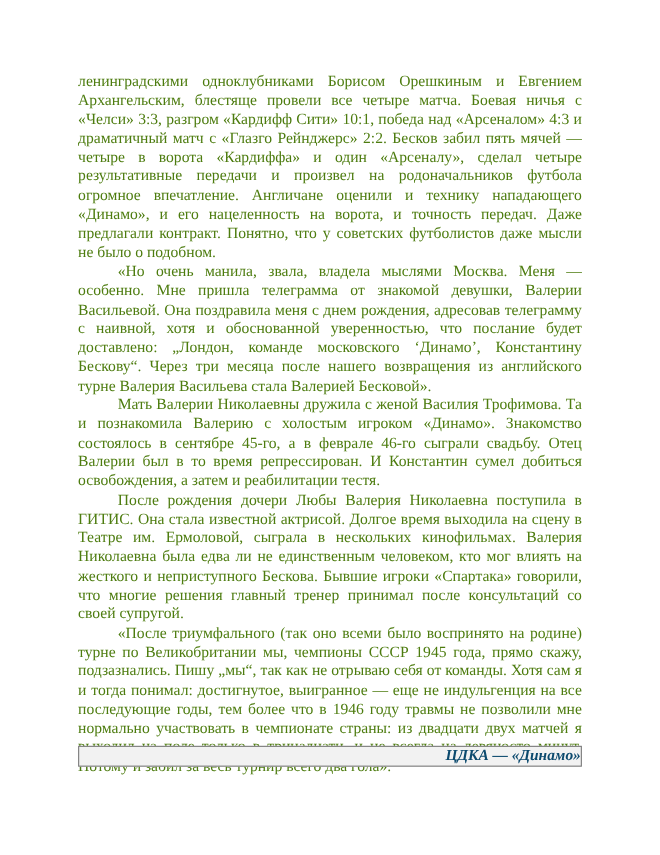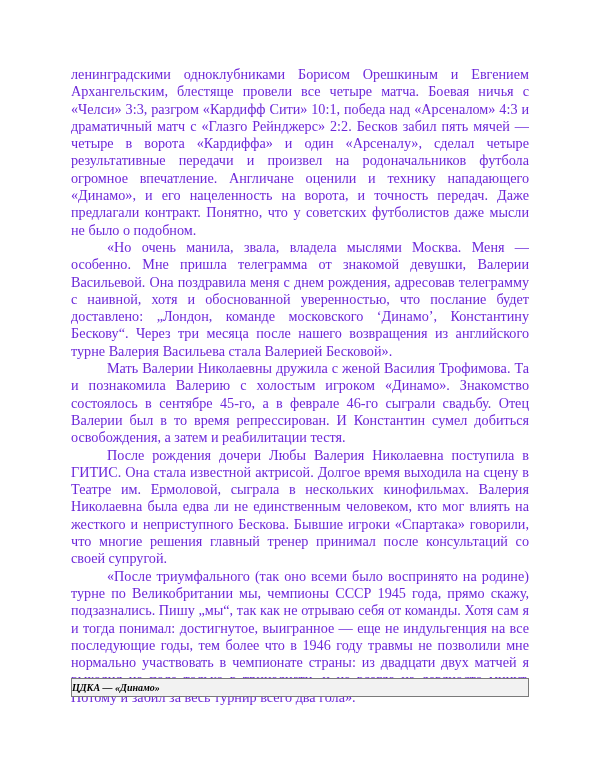--- a/index.html
+++ b/index.html
@@ -5,40 +5,40 @@
   html, body { margin: 0; padding: 0; background: #ffffff; }
   body { width: 600px; height: 777px; position: relative; overflow: hidden; }
   .page {
     position: absolute;
     left: 71px;
     top: 66px;
     width: 458px;
     font-family: "Liberation Serif", serif;
     font-size: 14.2px;
     line-height: 17.3px;
-    color: #6d28d9;
+    color: #4d7c0f;
     text-align: justify;
   }
   .page p { margin: 0; }
   .page p.indent { text-indent: 36px; }
   .section-box {
     position: absolute;
     left: 71px;
     top: 678px;
     width: 456px;
     height: 17px;
     border: 1px solid #7a7a7a;
     background: #f2f2f2;
-    text-align: left;
+    text-align: right;
     font-family: "Liberation Serif", serif;
     font-weight: bold;
     font-style: italic;
-    font-size: 10px;
+    font-size: 14px;
     line-height: 17px;
-    color: #000000;
+    color: #0c4a6e;
   }
 </style>
 </head>
 <body>
 
 <div class="page">
   <p>ленинградскими одноклубниками Борисом Орешкиным и Евгением Архангельским, блестяще провели все четыре матча. Боевая ничья с «Челси» 3:3, разгром «Кардифф Сити» 10:1, победа над «Арсеналом» 4:3 и драматичный матч с «Глазго Рейнджерс» 2:2. Бесков забил пять мячей — четыре в ворота «Кардиффа» и один «Арсеналу», сделал четыре результативные передачи и произвел на родоначальников футбола огромное впечатление. Англичане оценили и технику нападающего «Динамо», и его нацеленность на ворота, и точность передач. Даже предлагали контракт. Понятно, что у советских футболистов даже мысли не было о подобном.</p>
   <p class="indent">«Но очень манила, звала, владела мыслями Москва. Меня — особенно. Мне пришла телеграмма от знакомой девушки, Валерии Васильевой. Она поздравила меня с днем рождения, адресовав телеграмму с наивной, хотя и обоснованной уверенностью, что послание будет доставлено: „Лондон, команде московского ‘Динамо’, Константину Бескову“. Через три месяца после нашего возвращения из английского турне Валерия Васильева стала Валерией Бесковой».</p>
   <p class="indent">Мать Валерии Николаевны дружила с женой Василия Трофимова. Та и познакомила Валерию с холостым игроком «Динамо». Знакомство состоялось в сентябре 45-го, а в феврале 46-го сыграли свадьбу. Отец Валерии был в то время репрессирован. И Константин сумел добиться освобождения, а затем и реабилитации тестя.</p>
   <p class="indent">После рождения дочери Любы Валерия Николаевна поступила в ГИТИС. Она стала известной актрисой. Долгое время выходила на сцену в Театре им. Ермоловой, сыграла в нескольких кинофильмах. Валерия Николаевна была едва ли не единственным человеком, кто мог влиять на жесткого и неприступного Бескова. Бывшие игроки «Спартака» говорили, что многие решения главный тренер принимал после консультаций со своей супругой.</p>

